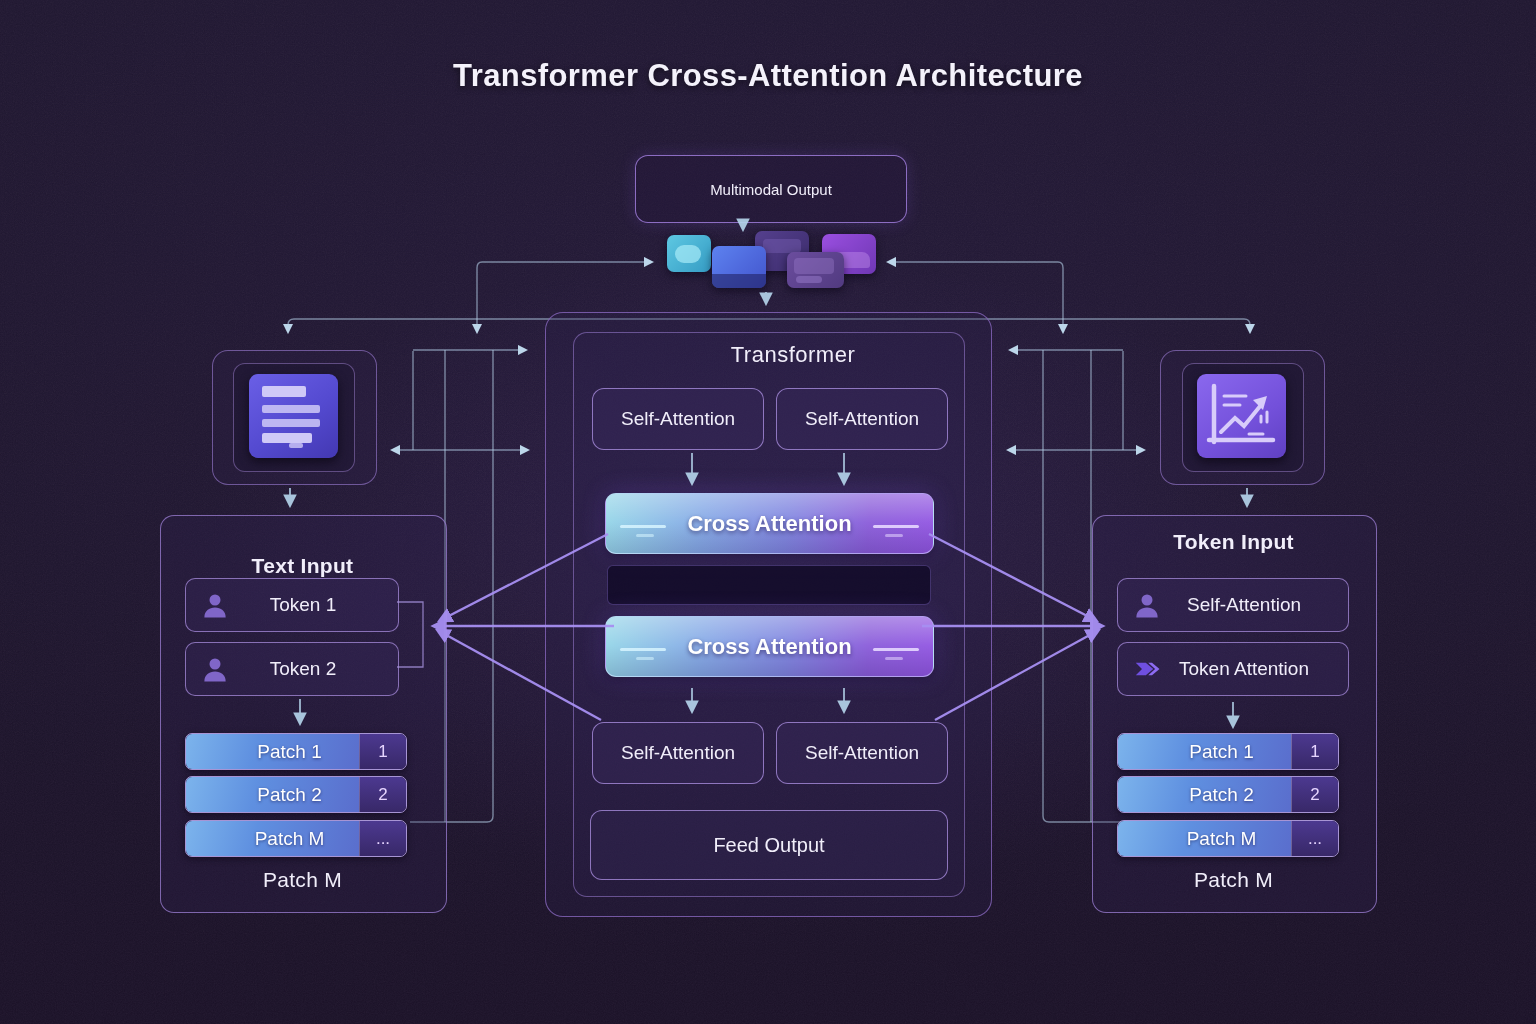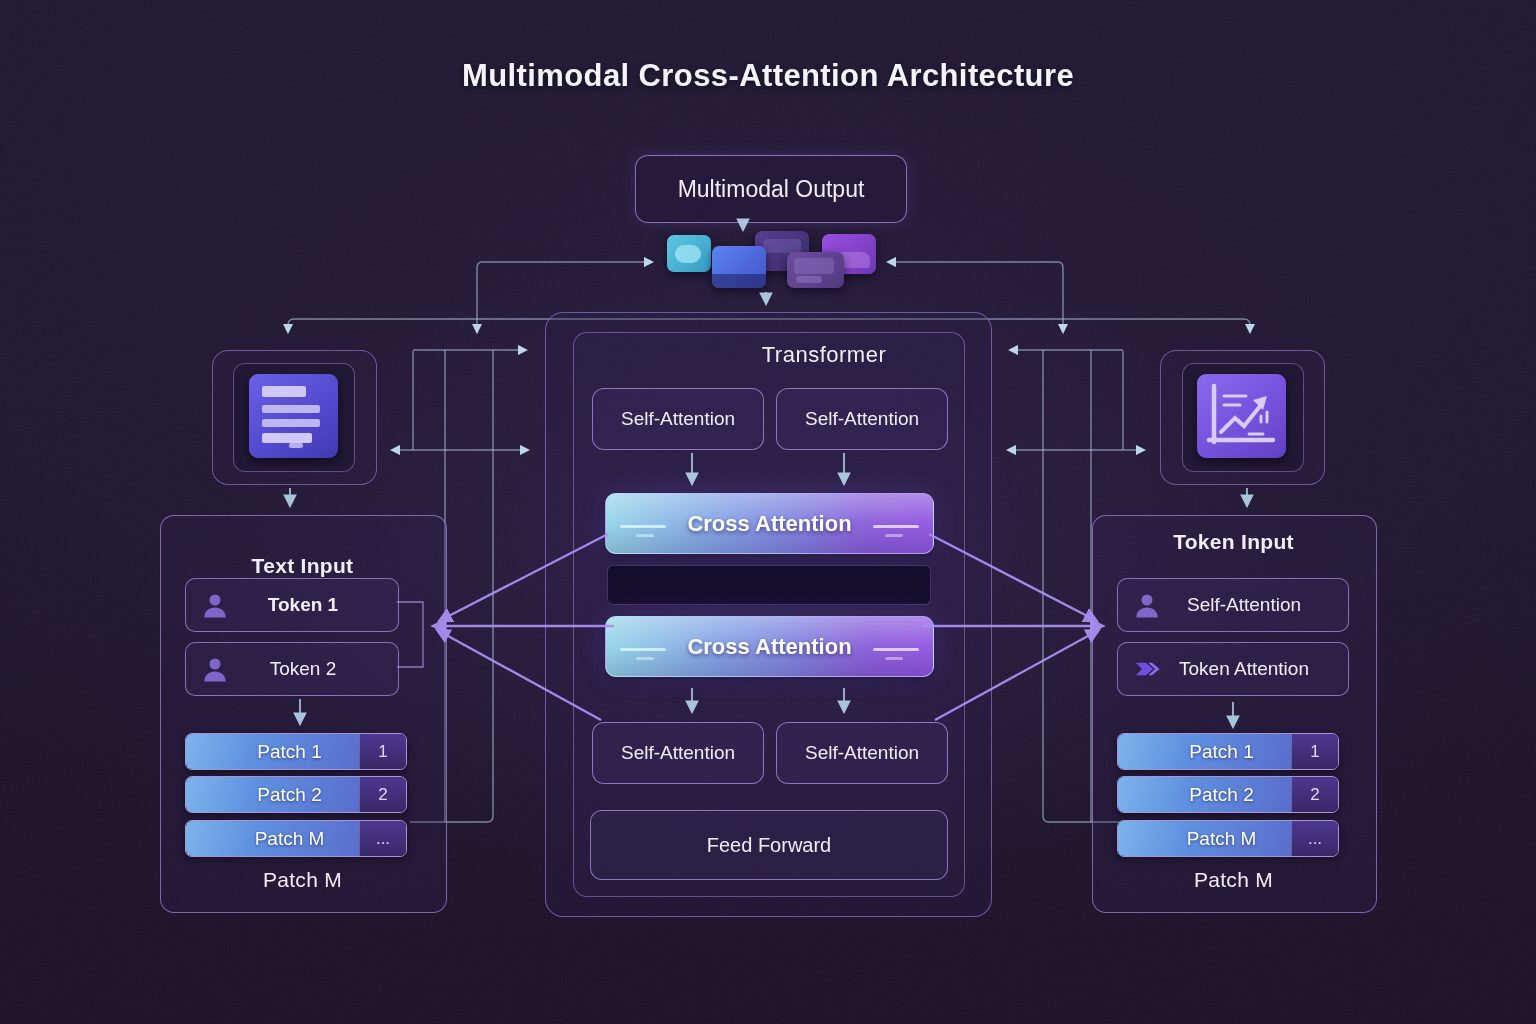--- a/index.html
+++ b/index.html
@@ -12,42 +12,42 @@
       linear-gradient(180deg,#1e152f 0%, #1c132b 55%, #190f26 100%);
   }
   .noise{position:absolute;inset:0;opacity:.07;mix-blend-mode:screen;pointer-events:none;}
   svg.wires{position:absolute;inset:0;pointer-events:none;}
   .abs{position:absolute;}
   .ctr{display:flex;align-items:center;justify-content:center;}
   .title{
     left:0;right:0;top:58px;text-align:center;font-size:31px;font-weight:700;
     letter-spacing:.4px;color:#f4f2fb;text-shadow:0 2px 6px rgba(0,0,0,.55);
   }
-  .mm-box{left:635px;top:155px;width:270px;height:66px;font-size:23px;font-weight:500;
+  .mm-box{left:635px;top:155px;width:270px;height:66px;font-size:15px;font-weight:500;
     border-radius:13px;border:1.5px solid rgba(160,125,220,0.85);
     background:rgba(36,24,60,0.35);box-shadow:0 0 16px rgba(140,95,230,0.20);}
   
   .card{position:absolute;border-radius:7px;box-shadow:0 3px 8px rgba(8,4,18,0.55);}
   .card-teal{left:667px;top:235px;width:44px;height:37px;background:linear-gradient(135deg,#5ec8e2,#359cc4);}
   .card-teal i{position:absolute;left:8px;top:10px;width:26px;height:18px;border-radius:9px;background:rgba(175,240,250,0.65);}
   .card-dark{left:755px;top:231px;width:54px;height:40px;background:linear-gradient(135deg,#55408e,#3c2c6c);}
   .card-dark i{position:absolute;left:8px;top:8px;width:38px;height:14px;border-radius:4px;background:rgba(120,95,180,0.45);}
   .card-violet{left:822px;top:234px;width:54px;height:40px;background:linear-gradient(135deg,#9a4fe0,#6f37b4);}
   .card-violet i{position:absolute;left:6px;bottom:6px;width:42px;height:16px;border-radius:8px 8px 3px 3px;background:rgba(200,150,240,0.40);}
   .card-blue{left:712px;top:246px;width:54px;height:42px;background:linear-gradient(135deg,#5d82f0,#4254cc);}
   .card-blue i{position:absolute;left:0;bottom:0;width:100%;height:14px;border-radius:0 0 7px 7px;background:rgba(30,28,90,0.55);}
   .card-purple{left:787px;top:252px;width:57px;height:36px;background:linear-gradient(135deg,#6b4d9e,#513a80);}
   .card-purple i{position:absolute;left:7px;top:6px;width:40px;height:16px;border-radius:4px;background:rgba(160,130,210,0.35);}
   .card-purple u{position:absolute;left:9px;bottom:5px;width:26px;height:7px;border-radius:4px;background:rgba(160,130,210,0.45);}
   
   .tf-outer{left:545px;top:312px;width:445px;height:603px;border-radius:18px;
     border:1.5px solid rgba(136,104,190,0.8);background:rgba(44,31,74,0.28);}
   .tf-inner{left:573px;top:332px;width:390px;height:563px;border-radius:14px;
     border:1px solid rgba(158,128,214,0.55);background:rgba(52,38,86,0.22);}
-  .tf-label{left:545px;top:342px;width:496px;text-align:center;font-size:22px;font-weight:500;letter-spacing:.5px;margin-left:31px;}
+  .tf-label{left:545px;top:342px;width:496px;text-align:center;font-size:22px;font-weight:500;letter-spacing:.5px;}
   .sa{width:170px;height:60px;font-size:19px;border-radius:12px;
     border:1px solid rgba(168,140,220,0.8);background:rgba(58,42,94,0.38);}
   .cross{
     left:605px;width:327px;height:59px;border-radius:11px;
     background:linear-gradient(95deg,#95d6e8 0%,#84a8e6 30%,#7f85e0 55%,#8a5cda 80%,#9155e2 100%);
     border:1px solid rgba(215,228,255,0.5);
     box-shadow:0 3px 12px rgba(12,6,28,0.55), 0 0 22px rgba(135,92,225,0.35);
     font-size:22px;font-weight:700;color:#fff;text-shadow:0 2px 4px rgba(30,15,70,0.55);
   }
   .cross::before{content:"";position:absolute;inset:0;border-radius:10px;
@@ -95,21 +95,21 @@
 <div class="stage">
 
   <svg class="noise" width="1536" height="1024">
     <filter id="nz">
         <feTurbulence type="fractalNoise" baseFrequency="0.9" numOctaves="2" stitchTiles="stitch"></feTurbulence>
         <feColorMatrix type="saturate" values="0"></feColorMatrix>
       </filter>
     <rect width="1536" height="1024" filter="url(#nz)"></rect>
   </svg>
 
-  <div class="abs title">Multimodal Cross-Attention Architecture</div>
+  <div class="abs title">Transformer Cross-Attention Architecture</div>
 
   <svg class="wires" width="1536" height="1024">
     <defs>
       <marker id="mS" viewBox="0 0 10 10" refX="8" refY="5" markerWidth="7.5" markerHeight="7.5" orient="auto">
         <path d="M0,0 L10,5 L0,10 z" fill="#bcd6ea"></path>
       </marker>
     </defs>
     <g stroke="rgba(176,202,226,0.62)" stroke-width="1.4" fill="none">
       <path d="M768,319 H294 Q288,319 288,325 V332" marker-end="url(#mS)"></path>
       <path d="M768,319 H1244 Q1250,319 1250,325 V332" marker-end="url(#mS)"></path>
@@ -183,21 +183,21 @@
   </div>
 
   <div class="abs ctr sa" style="left:592px;top:722px;">
     <span>Self-Attention</span>
   </div>
   <div class="abs ctr sa" style="left:776px;top:722px;">
     <span>Self-Attention</span>
   </div>
 
   <div class="abs ctr ff">
-    <span>Feed Forward</span>
+    <span>Feed Output</span>
   </div>
 
   <div class="abs icon-outer" style="left:212px;"></div>
   <div class="abs icon-inner" style="left:233px;"></div>
   <div class="abs glyph-sq doc-sq" style="left:249px;">
     <b style="left:13px;top:12px;width:44px;height:11px;"></b>
     <b style="left:13px;top:31px;width:58px;height:8px;opacity:.85;"></b>
     <b style="left:13px;top:45px;width:58px;height:8px;opacity:.85;"></b>
     <b style="left:13px;top:59px;width:50px;height:10px;"></b>
     <b style="left:40px;top:69px;width:14px;height:5px;opacity:.8;"></b>
@@ -216,21 +216,21 @@
         <path d="M64,42 V48 M70,38 V48" stroke-width="3"></path>
         <path d="M52,60 H66" stroke-width="3"></path>
       </g>
       <path d="M56,26 L70,22 L66,36 z" fill="#d8ccfa"></path>
     </svg>
   </div>
 
   <div class="abs panel" style="left:160px;"></div>
   <div class="abs panel-title" style="left:160px;width:285px;margin-top:24px;">Text Input</div>
 
-  <div class="abs row" style="left:185px;top:578px;width:212px;font-weight:bold;">
+  <div class="abs row" style="left:185px;top:578px;width:212px;">
     <svg class="ric" viewBox="0 0 24 24">
       <circle cx="12" cy="8" r="4.4" fill="#8066c8"></circle>
         <path d="M3.5 21.5c0-4.6 3.8-7.6 8.5-7.6s8.5 3 8.5 7.6v.5h-17z" fill="#8066c8"></path>
     </svg>
     <span class="rlb">Token 1</span>
   </div>
   <div class="abs row" style="left:185px;top:642px;width:212px;">
     <svg class="ric" viewBox="0 0 24 24">
       <circle cx="12" cy="8" r="4.4" fill="#8066c8"></circle>
         <path d="M3.5 21.5c0-4.6 3.8-7.6 8.5-7.6s8.5 3 8.5 7.6v.5h-17z" fill="#8066c8"></path>

